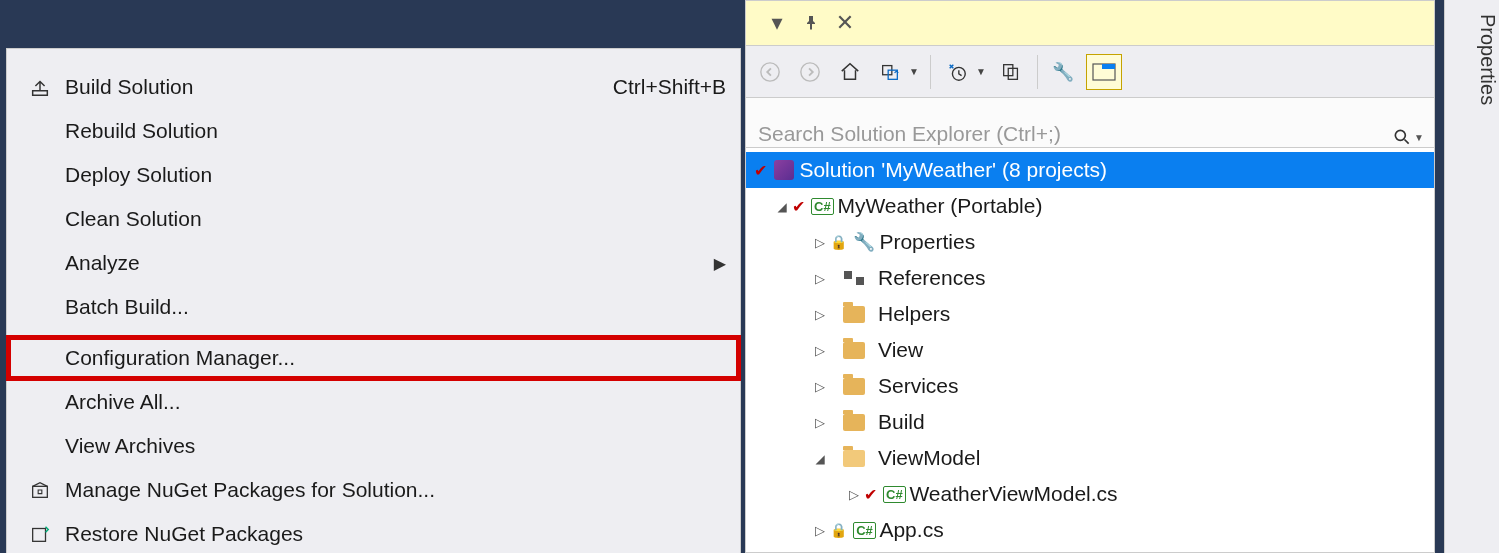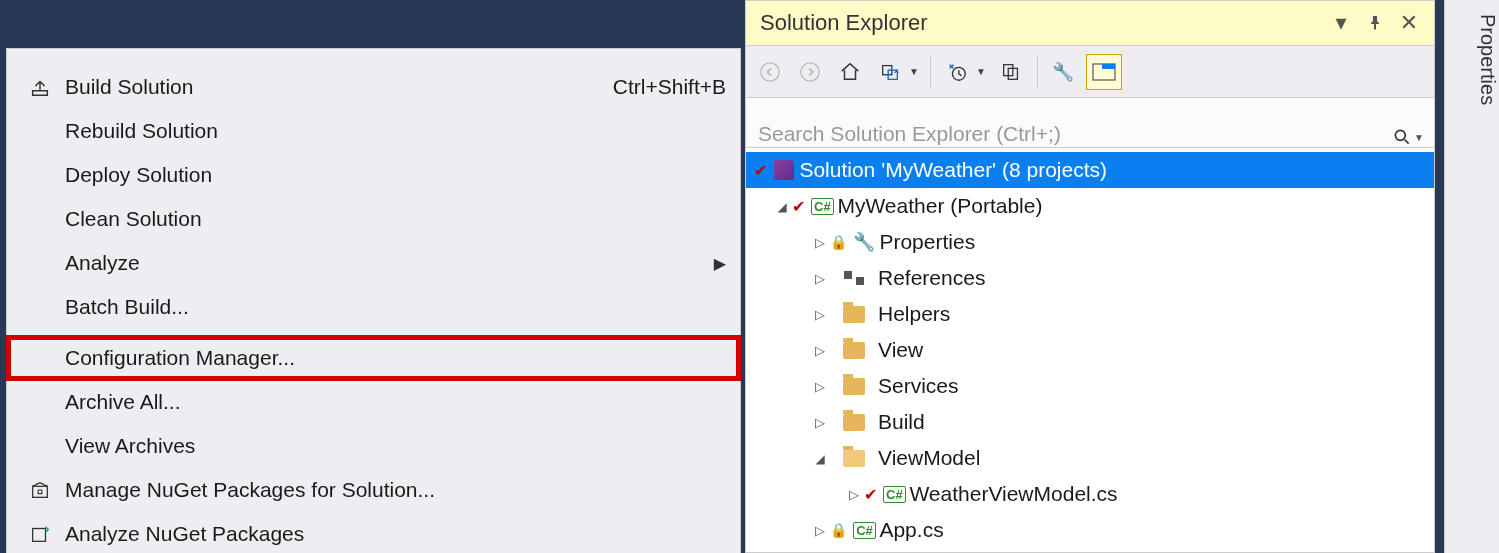--- a/index.html
+++ b/index.html
@@ -245,27 +245,26 @@
     </span>
     <span class="menu-label">Manage NuGet Packages for Solution...</span>
   </div>
   <div class="menu-item">
     <span class="menu-icon">
       <svg width="22" height="22" viewBox="0 0 24 24">
           <rect x="4" y="6" width="14" height="14" fill="none" stroke="#333" stroke-width="1.4"></rect>
           <path d="M18 4l3 3-3 3" fill="none" stroke="#0a7" stroke-width="1.6"></path>
         </svg>
     </span>
-    <span class="menu-label">Analyze NuGet Packages</span>
+    <span class="menu-label">Restore NuGet Packages</span>
   </div>
 </div>
 
 <div class="panel">
   <div class="panel-title">
-    <span class="panel-title-text">Solution Explorer</span>
     <span class="panel-title-btn">▾</span>
     <span class="panel-title-btn">
       <svg width="16" height="16" viewBox="0 0 16 16">
           <path d="M6 1h4v5l2 2v1H9v5l-1 1-1-1V9H4V8l2-2z" fill="#555"></path>
         </svg>
     </span>
     <span class="panel-title-btn">✕</span>
   </div>
 
   <div class="toolbar">

